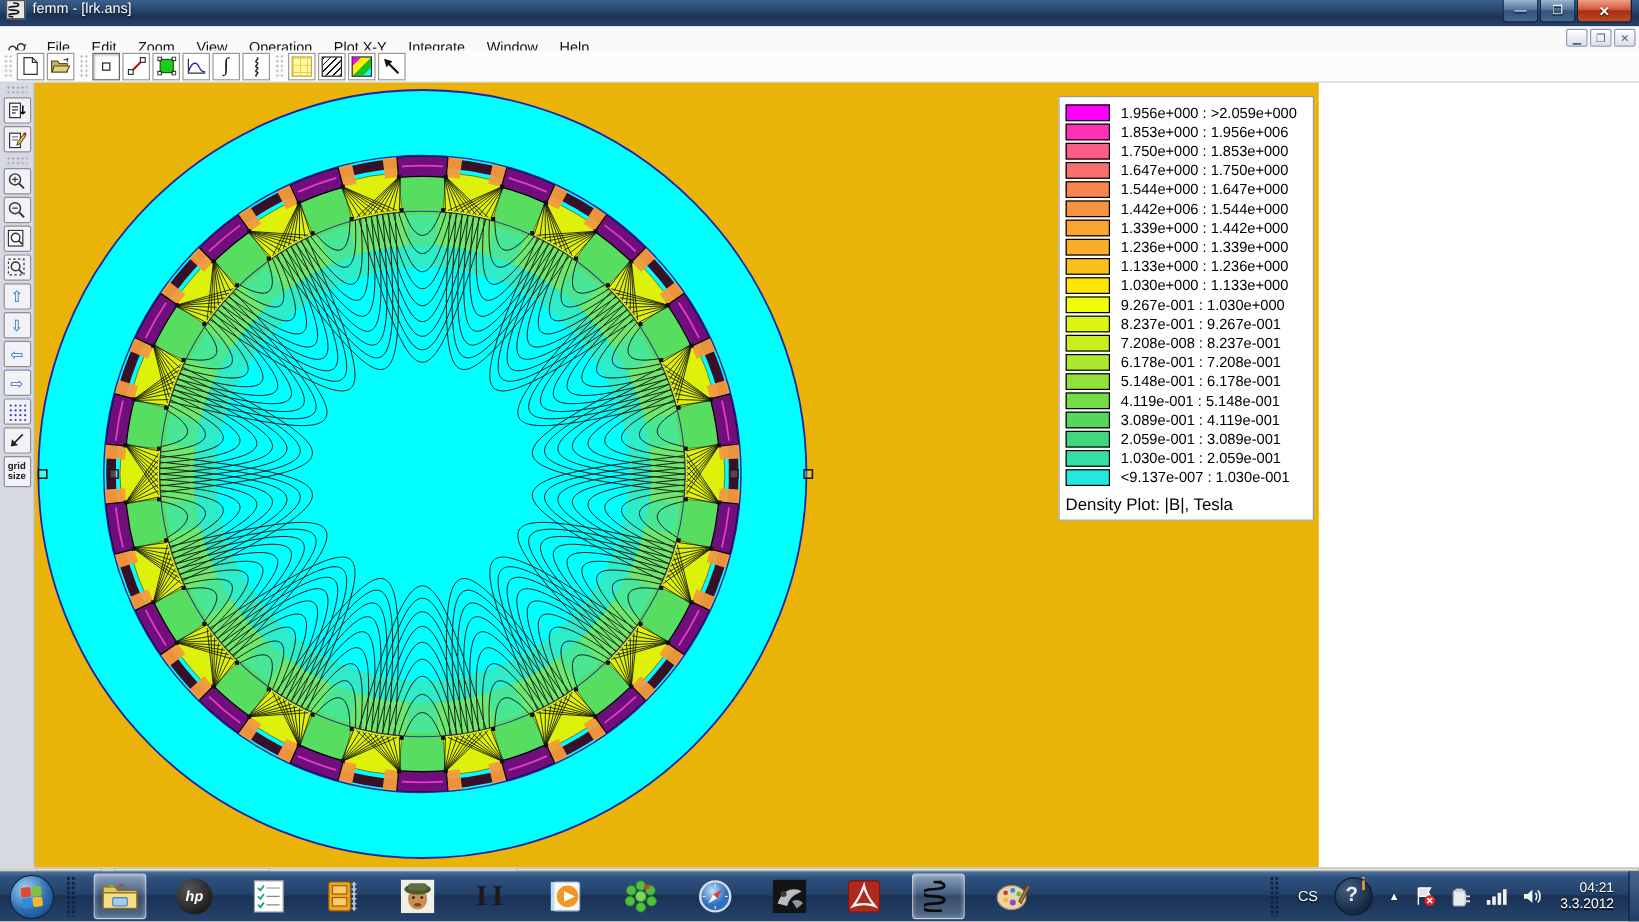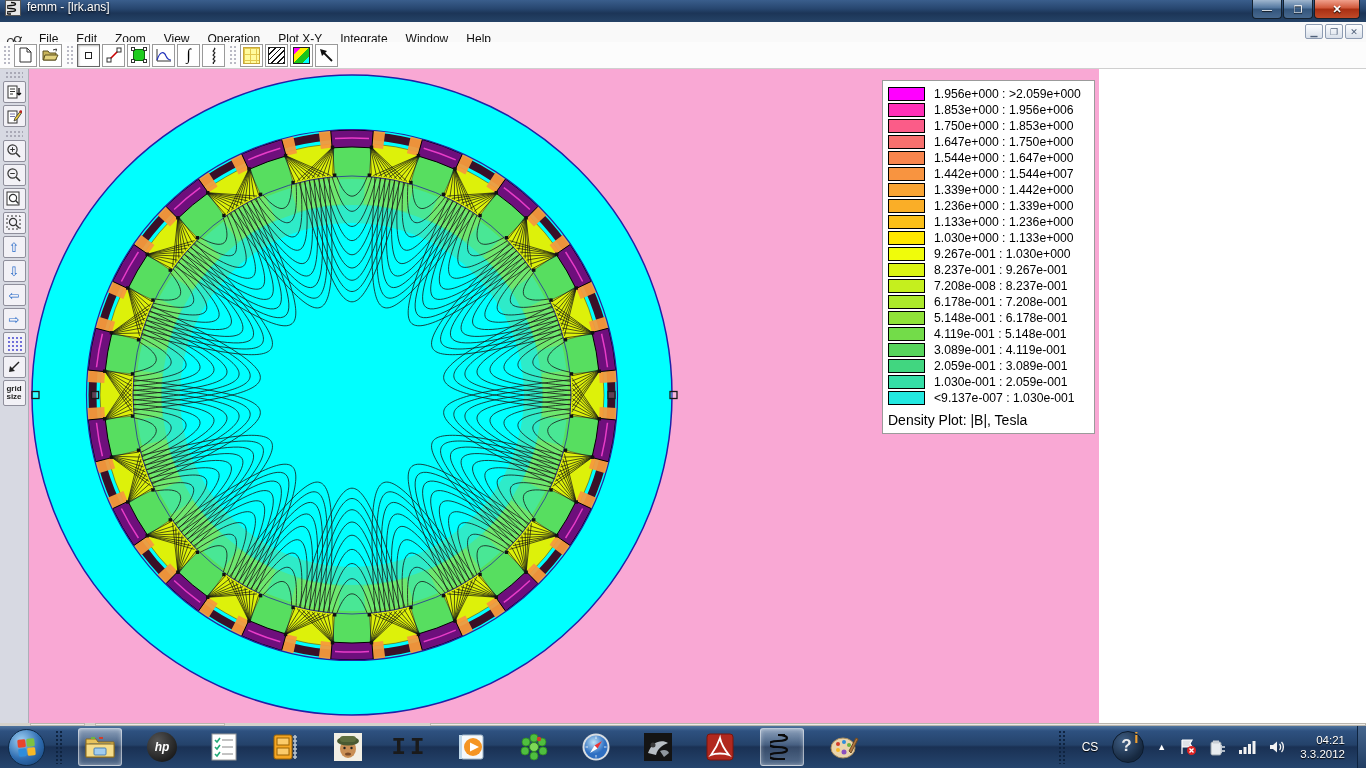--- a/index.html
+++ b/index.html
@@ -49,21 +49,21 @@
   
   .sidebar { position:absolute; left:0; top:69px; width:29px; height:654px; background:#D7D9E2;
     border-right:1px solid #AeAeB8; display:flex; flex-direction:column; align-items:center; }
   .sb-grip { width:18px; height:7px; margin:2px 0;
     background-image:radial-gradient(circle,#A9A9B6 35%,transparent 40%); background-size:4px 4px; }
   .sb-btn { width:23px; height:22px; margin:1px 0; background:#F2F1F6; border:1px solid #8F8F9C; border-radius:2px;
     display:flex; align-items:center; justify-content:center; font-size:13px; color:#2B6CC8; }
   .sb-btn.txt { height:26px; font-size:8px; line-height:8px; color:#222; flex-direction:column; font-weight:bold; }
 
   
-  .canvas { position:absolute; left:29px; top:69px; width:1070px; height:654px; background:#f9a8d4; overflow:hidden; }
+  .canvas { position:absolute; left:29px; top:69px; width:1070px; height:654px; background:#eab308; overflow:hidden; }
 
   
   .legend { position:absolute; right:4px; top:11px; width:213px; background:#fff; border:1px solid #9B9B9B; padding:5px 4px 3px 5px; }
   .legend-row { display:flex; align-items:center; height:16px; }
   .legend-swatch { width:37px; height:13.5px; border:1px solid #000; flex:0 0 auto; }
   .legend-label { font-size:12.2px; color:#000; margin-left:9px; white-space:nowrap; }
   .legend-caption { font-size:14px; color:#000; margin-top:6px; padding-bottom:2px; }
 
   
   .bottom-strip { position:absolute; left:0; top:723px; width:1366px; height:3px; background:#D5D2CB; }
@@ -957,21 +957,21 @@
         <div class="legend-row">
           <div class="legend-swatch" style="background: rgb(247, 112, 110);"></div>
           <div class="legend-label">1.647e+000 : 1.750e+000</div>
         </div>
         <div class="legend-row">
           <div class="legend-swatch" style="background: rgb(248, 133, 77);"></div>
           <div class="legend-label">1.544e+000 : 1.647e+000</div>
         </div>
         <div class="legend-row">
           <div class="legend-swatch" style="background: rgb(248, 148, 64);"></div>
-          <div class="legend-label">1.442e+000 : 1.544e+007</div>
+          <div class="legend-label">1.442e+006 : 1.544e+000</div>
         </div>
         <div class="legend-row">
           <div class="legend-swatch" style="background: rgb(249, 165, 52);"></div>
           <div class="legend-label">1.339e+000 : 1.442e+000</div>
         </div>
         <div class="legend-row">
           <div class="legend-swatch" style="background: rgb(250, 174, 39);"></div>
           <div class="legend-label">1.236e+000 : 1.339e+000</div>
         </div>
         <div class="legend-row">
@@ -1081,21 +1081,21 @@
         <rect x="0" y="0" width="28" height="28" fill="#F2EFE4"></rect>
         <ellipse cx="14" cy="16" rx="8" ry="9" fill="#C98F55"></ellipse>
         <ellipse cx="14" cy="8" rx="11" ry="4.5" fill="#4A5A32"></ellipse>
         <rect x="6" y="3" width="16" height="6" rx="3" fill="#5E6E3E"></rect>
         <circle cx="10.5" cy="15" r="1.2" fill="#222"></circle>
         <circle cx="17.5" cy="15" r="1.2" fill="#222"></circle>
         <ellipse cx="14" cy="21" rx="3" ry="1.6" fill="#7A4A28"></ellipse>
       </svg>
   </div>
   <div class="task-icon">
-    <span style="font-family:Liberation Mono, monospace;font-size:24px;color:#1A1A1A;letter-spacing:4px;font-weight:bold;text-align:center;">II</span>
+    <span style="font-family:Liberation Serif, serif;font-size:24px;color:#1A1A1A;letter-spacing:4px;font-weight:bold;text-align:center;">II</span>
   </div>
   <div class="task-icon">
     <svg width="28" height="28" viewBox="0 0 28 28">
         <rect x="3" y="2" width="22" height="24" rx="2" fill="#F4F8FB" stroke="#9FB6C9"></rect>
         <rect x="1" y="2" width="3" height="24" fill="#BFD8EA"></rect>
         <circle cx="15" cy="14" r="9" fill="#F59523"></circle>
         <path d="M12 9.5 L21 14 L12 18.5 Z" fill="#fff"></path>
       </svg>
   </div>
   <div class="task-icon">

